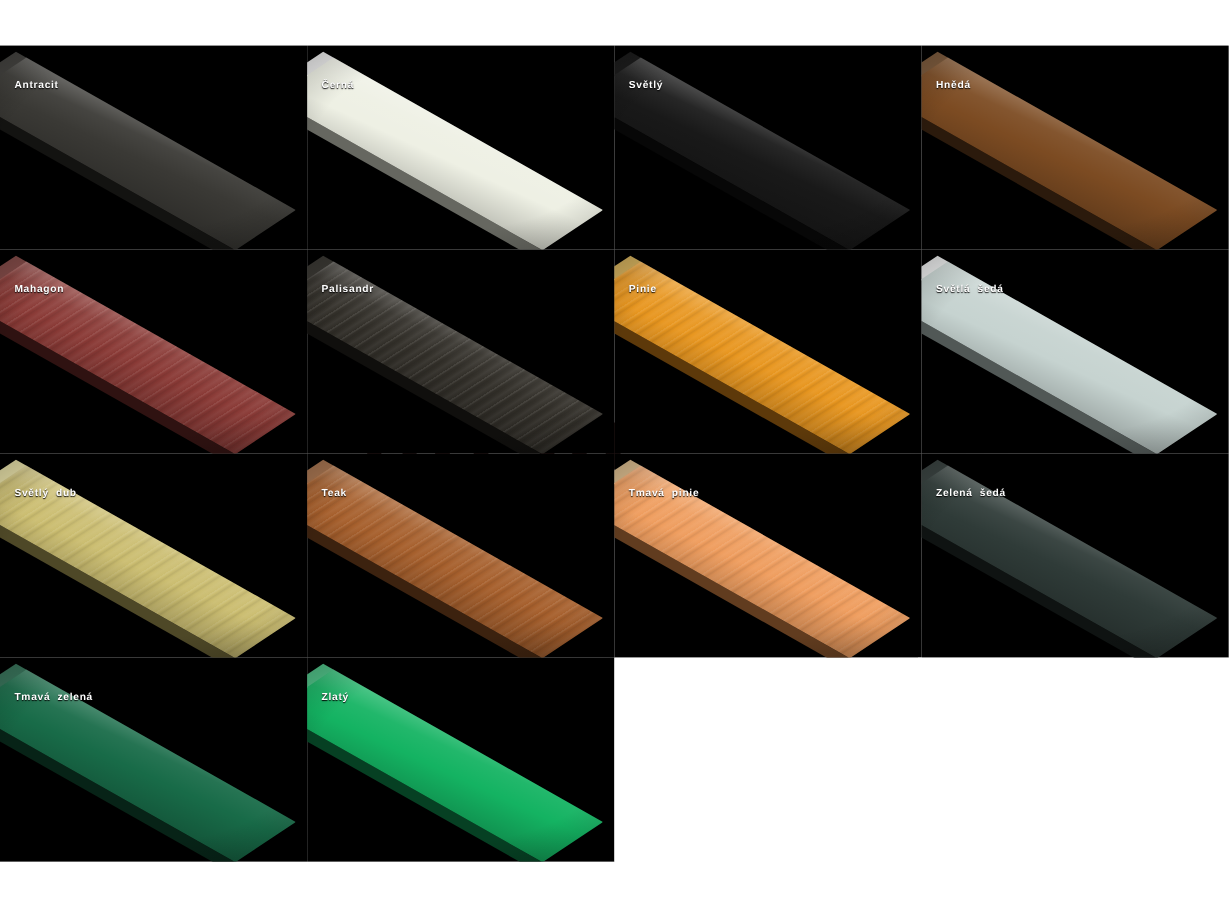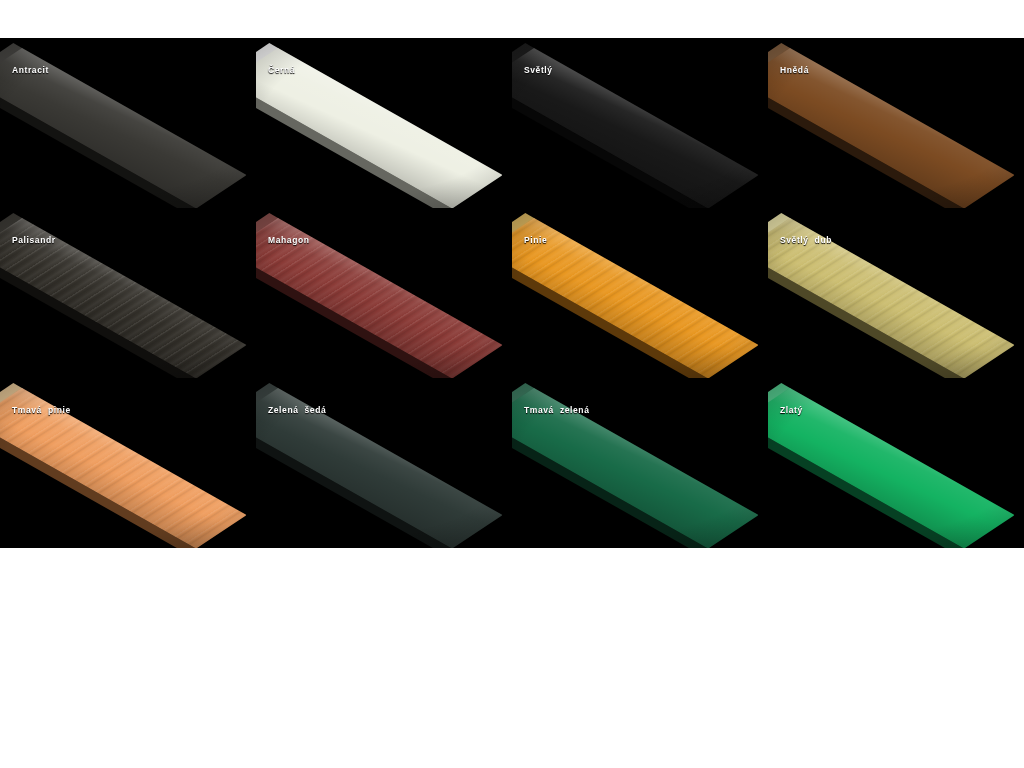--- a/index.html
+++ b/index.html
@@ -192,68 +192,92 @@
         <div class="board-face" style="background: rgb(124, 75, 34);">
           <div class="grain"></div>
           <div class="sheen"></div>
         </div>
       </div>
       <div class="vignette"></div>
       <div class="tile-label">Hnědá</div>
     </div>
     <div class="swatch-tile">
       <div class="board-wrap wood">
+        <div class="board-cap" style="background: rgb(138, 58, 54);"></div>
+        <div class="board-edge" style="background: rgb(86, 33, 31);"></div>
+        <div class="board-face" style="background: rgb(138, 58, 54);">
+          <div class="grain"></div>
+          <div class="sheen"></div>
+        </div>
+      </div>
+      <div class="vignette"></div>
+      <div class="tile-label">Mahagon</div>
+    </div>
+    <div class="swatch-tile">
+      <div class="board-wrap wood">
         <div class="board-cap" style="background: rgb(51, 48, 42);"></div>
         <div class="board-edge" style="background: rgb(29, 27, 23);"></div>
         <div class="board-face" style="background: rgb(51, 48, 42);">
           <div class="grain"></div>
           <div class="sheen"></div>
         </div>
       </div>
       <div class="vignette"></div>
       <div class="tile-label">Palisandr</div>
     </div>
     <div class="swatch-tile">
       <div class="board-wrap wood">
-        <div class="board-cap" style="background: rgb(138, 58, 54);"></div>
-        <div class="board-edge" style="background: rgb(86, 33, 31);"></div>
-        <div class="board-face" style="background: rgb(138, 58, 54);">
-          <div class="grain"></div>
-          <div class="sheen"></div>
-        </div>
-      </div>
-      <div class="vignette"></div>
-      <div class="tile-label">Mahagon</div>
-    </div>
-    <div class="swatch-tile">
-      <div class="board-wrap wood">
         <div class="board-cap" style="background: rgb(232, 150, 31);"></div>
         <div class="board-edge" style="background: rgb(169, 103, 18);"></div>
         <div class="board-face" style="background: rgb(232, 150, 31);">
           <div class="grain"></div>
           <div class="sheen"></div>
         </div>
       </div>
       <div class="vignette"></div>
       <div class="tile-label">Pinie</div>
     </div>
     <div class="swatch-tile">
+      <div class="board-wrap">
+        <div class="board-cap" style="background: rgb(198, 211, 208);"></div>
+        <div class="board-edge" style="background: rgb(147, 160, 157);"></div>
+        <div class="board-face" style="background: rgb(198, 211, 208);">
+          <div class="grain"></div>
+          <div class="sheen"></div>
+        </div>
+      </div>
+      <div class="vignette"></div>
+      <div class="tile-label">Světlá šedá</div>
+    </div>
+    <div class="swatch-tile">
       <div class="board-wrap wood">
         <div class="board-cap" style="background: rgb(203, 189, 112);"></div>
         <div class="board-edge" style="background: rgb(142, 131, 71);"></div>
         <div class="board-face" style="background: rgb(203, 189, 112);">
           <div class="grain"></div>
           <div class="sheen"></div>
         </div>
       </div>
       <div class="vignette"></div>
       <div class="tile-label">Světlý dub</div>
     </div>
     <div class="swatch-tile">
       <div class="board-wrap wood">
+        <div class="board-cap" style="background: rgb(166, 95, 44);"></div>
+        <div class="board-edge" style="background: rgb(109, 61, 27);"></div>
+        <div class="board-face" style="background: rgb(166, 95, 44);">
+          <div class="grain"></div>
+          <div class="sheen"></div>
+        </div>
+      </div>
+      <div class="vignette"></div>
+      <div class="tile-label">Teak</div>
+    </div>
+    <div class="swatch-tile">
+      <div class="board-wrap wood">
         <div class="board-cap" style="background: rgb(239, 157, 94);"></div>
         <div class="board-edge" style="background: rgb(176, 109, 56);"></div>
         <div class="board-face" style="background: rgb(239, 157, 94);">
           <div class="grain"></div>
           <div class="sheen"></div>
         </div>
       </div>
       <div class="vignette"></div>
       <div class="tile-label">Tmavá pinie</div>
     </div>

